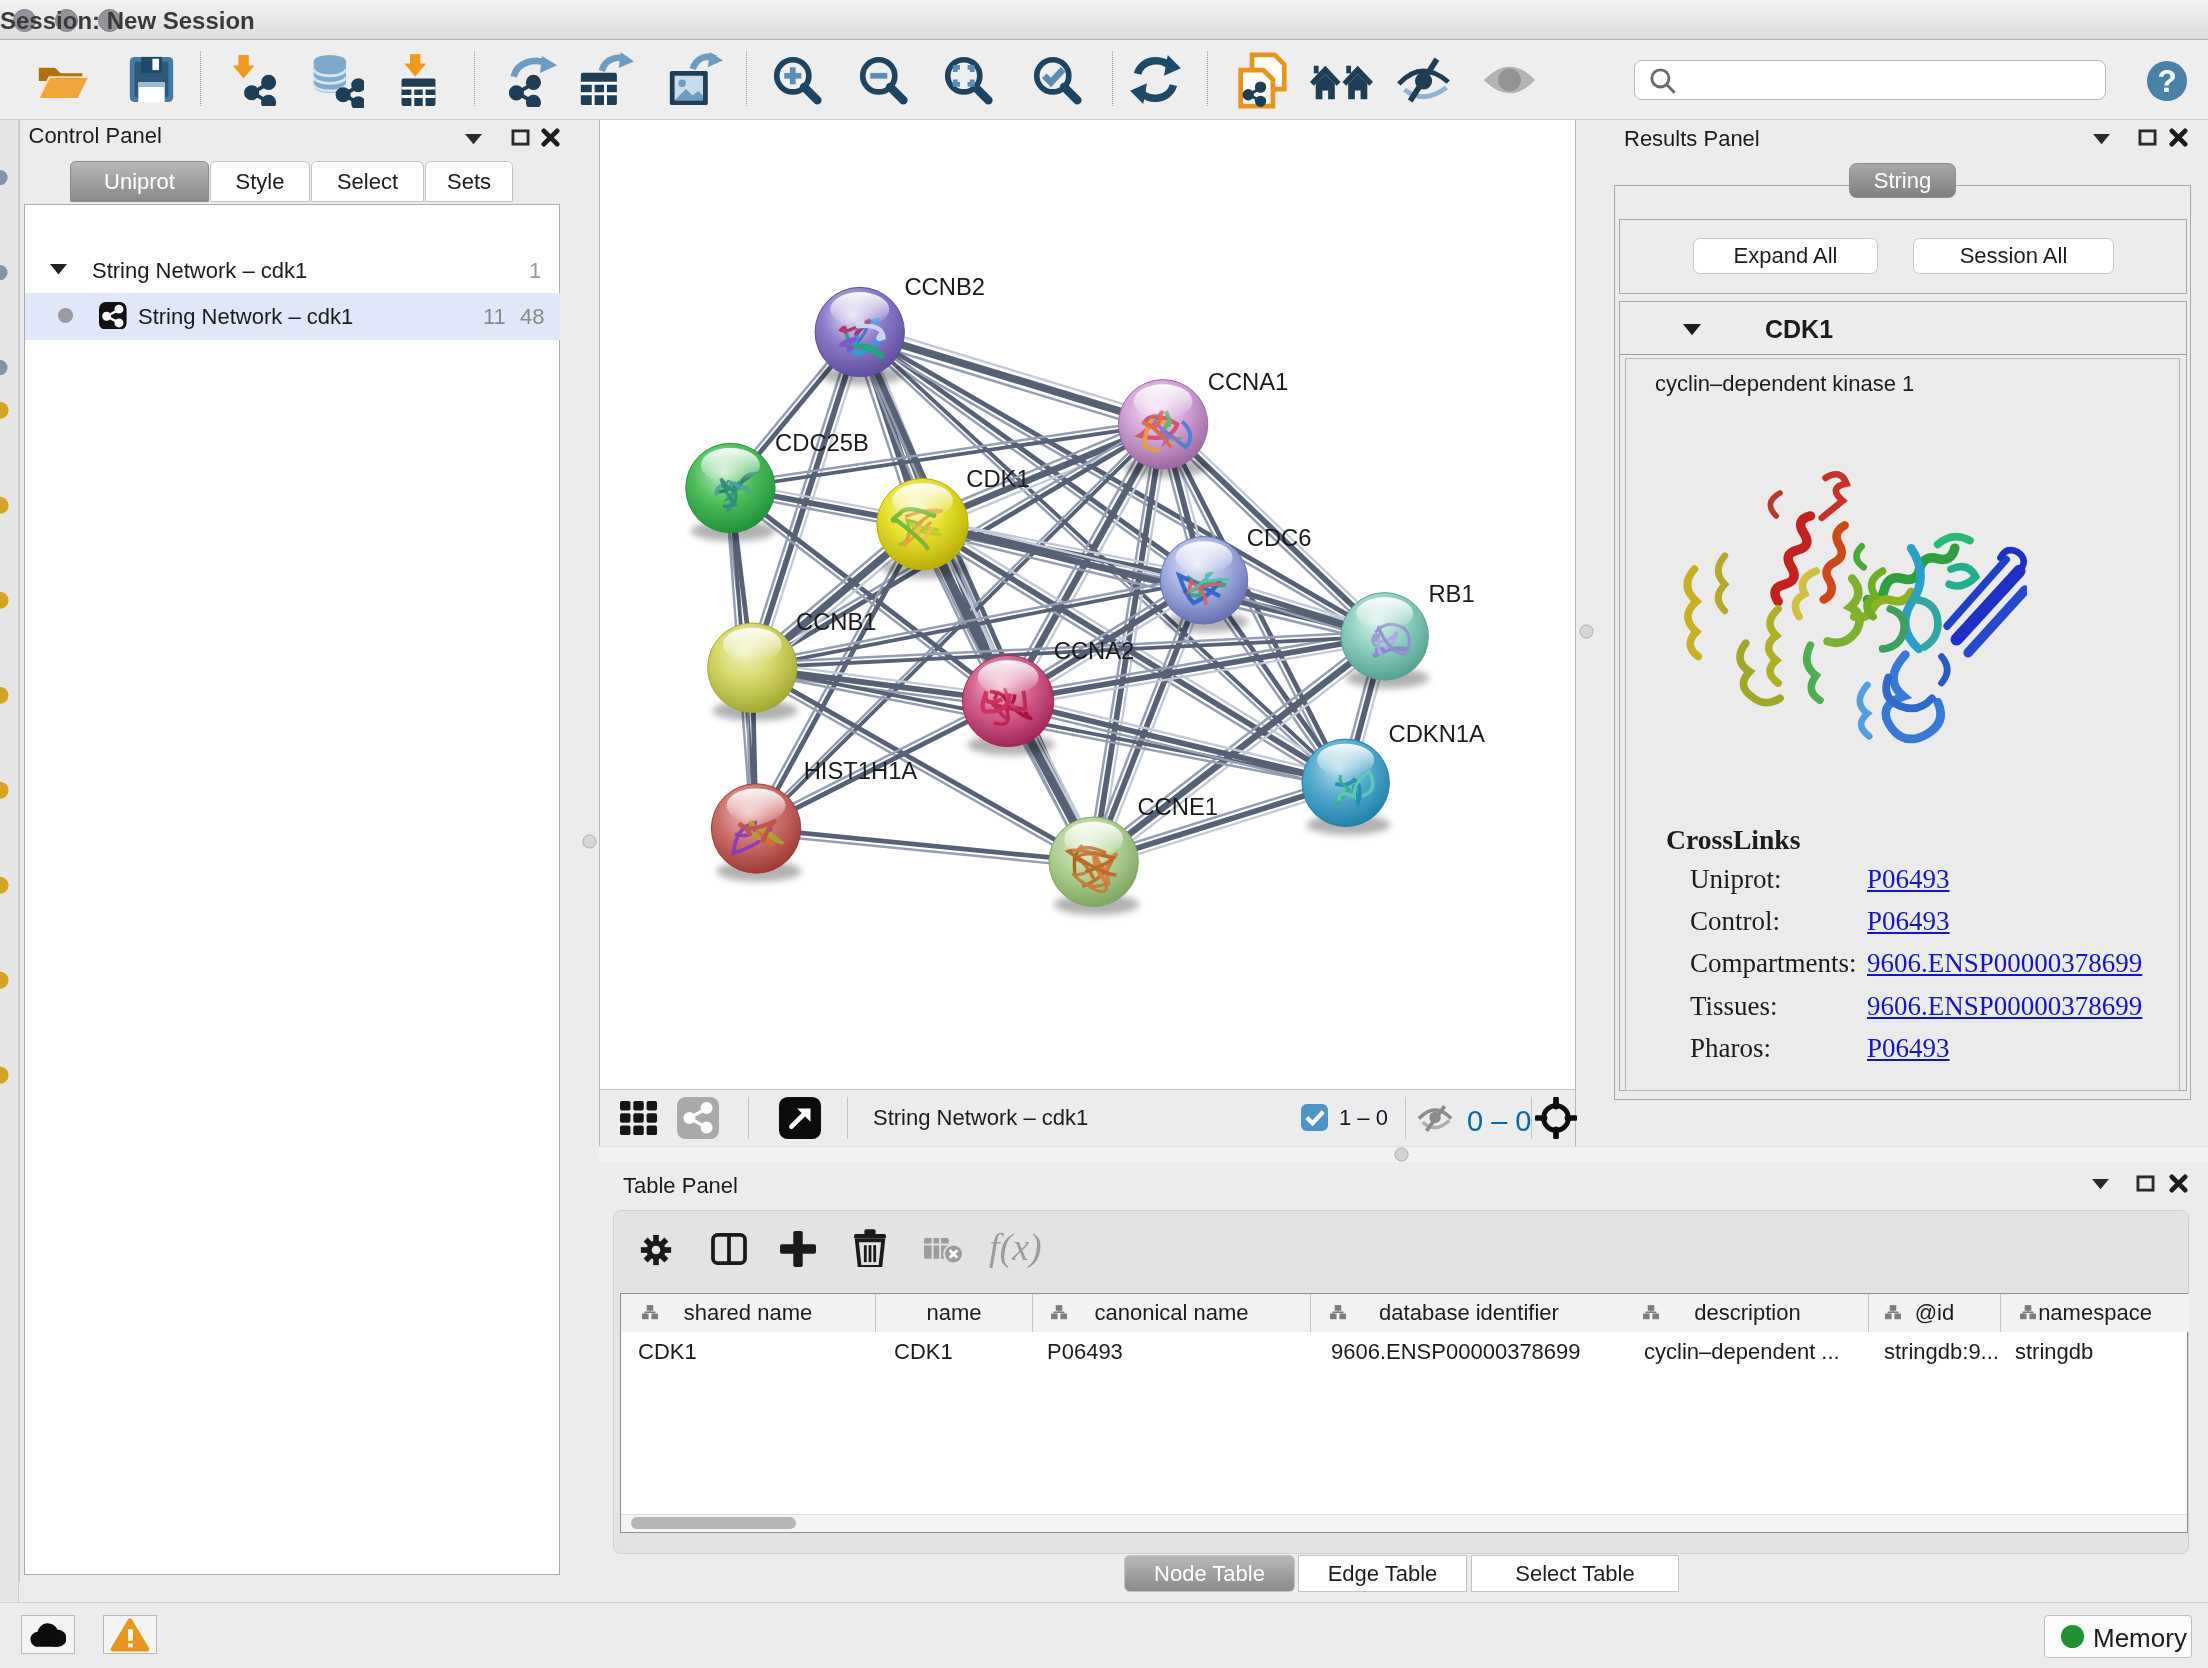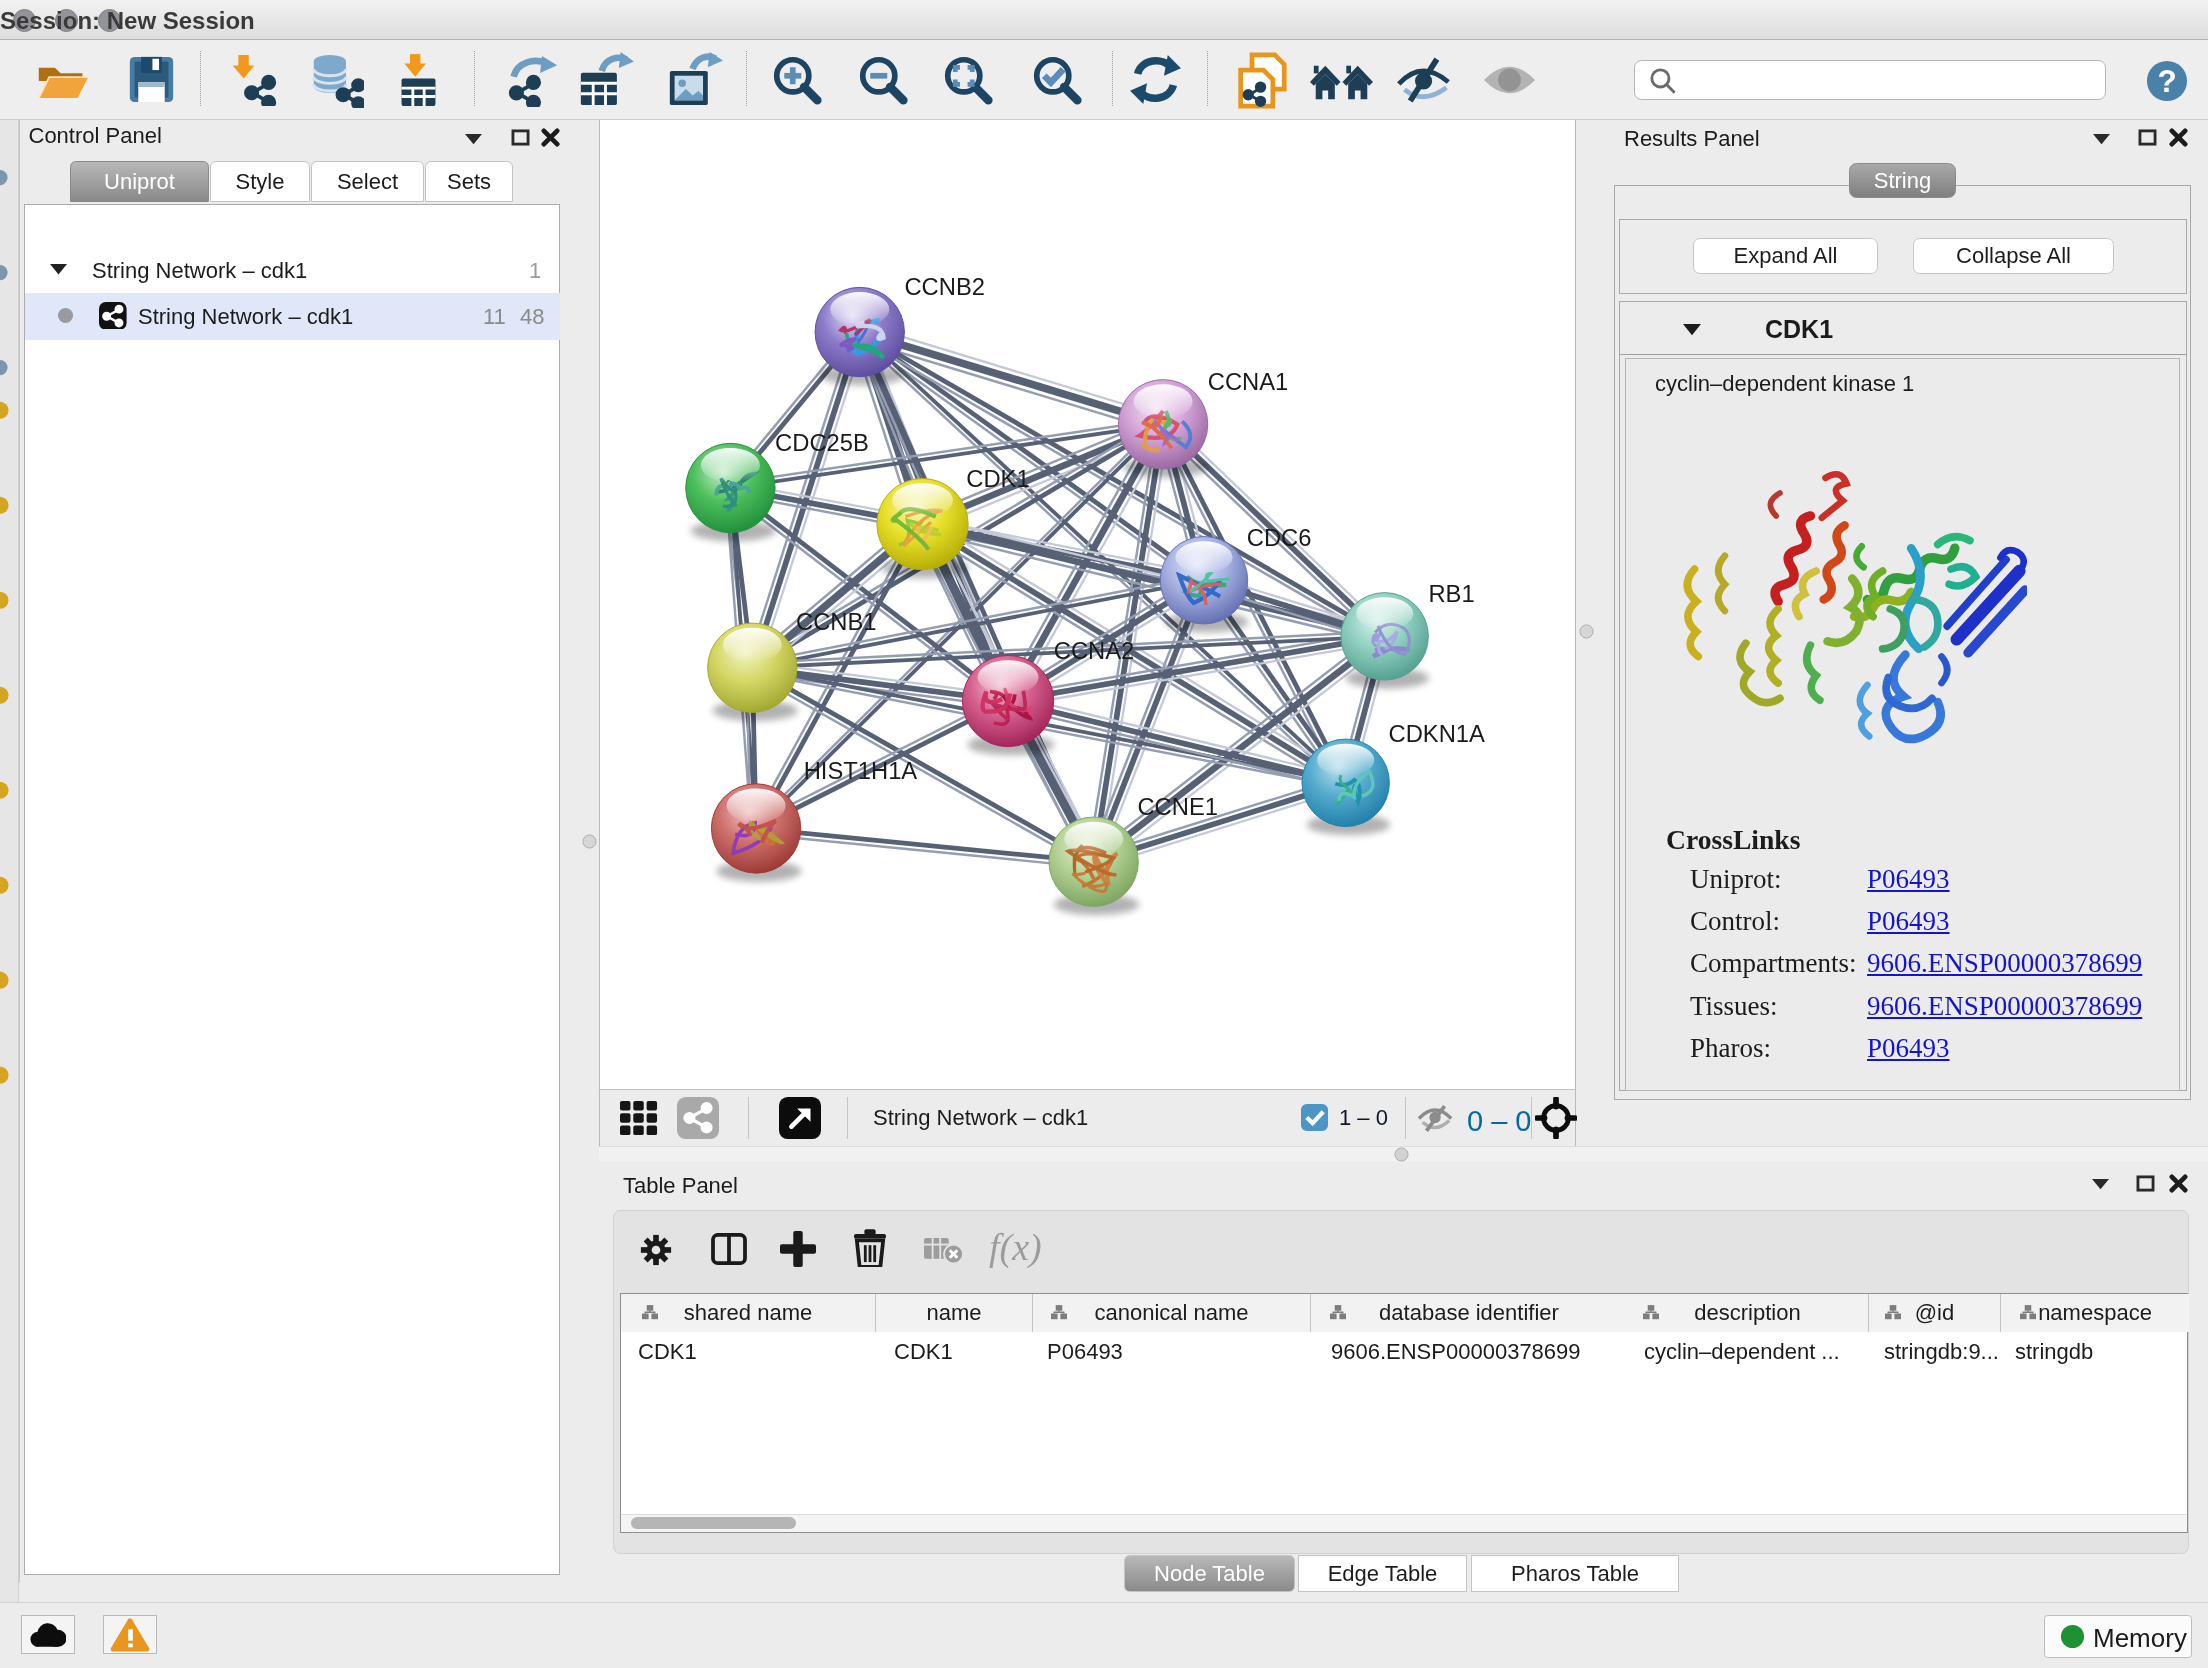--- a/index.html
+++ b/index.html
@@ -643,21 +643,21 @@
 <svg class="abs" style="left:2169px;top:128px" width="19" height="19" viewBox="0 0 20 20">
     <g stroke="#1c1c1c" stroke-width="5" stroke-linecap="round">
       <line x1="3" y1="3" x2="17" y2="17"></line>
       <line x1="17" y1="3" x2="3" y2="17"></line>
     </g>
   </svg>
 <div class="abs groupbox" style="left:1614px;top:185px;width:577px;height:915px"></div>
 <div class="abs" style="left:1849px;top:163px;width:107px;height:35px;background:linear-gradient(#a9a9a9,#7f7f7f);border:1px solid #8b8b8b;border-radius:7.6px;color:#fff;font-size:22px;text-align:center;line-height:33px">String</div>
 <div class="abs groupbox" style="left:1619px;top:219px;width:568px;height:75px"></div>
 <div class="abs btn" style="left:1693px;top:238px;width:185px;height:36px;line-height:34px">Expand All</div>
-<div class="abs btn" style="left:1913px;top:238px;width:201px;height:36px;line-height:34px">Collapse All</div>
+<div class="abs btn" style="left:1913px;top:238px;width:201px;height:36px;line-height:34px">Session All</div>
 <div class="abs groupbox" style="left:1619px;top:301px;width:568px;height:790px"></div>
 <div class="abs" style="left:1620px;top:302px;width:566px;height:53px;border-bottom:1px solid #9e9e9e"></div>
 <svg class="abs" style="left:1683px;top:322px" width="18" height="14.3" viewBox="0 0 19 15">
     <polygon points="0,2 19,2 9.5,14" fill="#1c1c1c"></polygon>
   </svg>
 <div class="abs" style="left:1765px;top:315px;font-size:25px;font-weight:bold">CDK1</div>
 <div class="abs" style="left:1625px;top:358px;width:555px;height:733px;background:#ebebeb;border:1px solid #b5b5b5"></div>
 <div class="abs" style="left:1655px;top:371px;font-size:22px">cyclin–dependent kinase 1</div>
 <svg class="abs" style="left:1666px;top:457px" width="361" height="304" viewBox="0 0 380 320">
 <g fill="none" stroke-linecap="round">
@@ -838,21 +838,21 @@
  <div class="td" style="left:426px">P06493</div>
  <div class="td" style="left:710px">9606.ENSP00000378699</div>
  <div class="td" style="left:1023px">cyclin–dependent ...</div>
  <div class="td" style="left:1263px">stringdb:9...</div>
  <div class="td" style="left:1394px">stringdb</div>
  <div class="abs" style="left:0;top:220px;width:1566px;height:18px;background:#f4f4f4;border-top:1px solid #dcdcdc"></div>
  <div class="abs" style="left:9.5px;top:223px;width:165px;height:12.4px;background:#b5b5b5;border-radius:6.7px"></div>
 </div>
 <div class="abs btab btabsel" style="left:1124px;width:171px">Node Table</div>
 <div class="abs btab" style="left:1298px;width:169px">Edge Table</div>
-<div class="abs btab" style="left:1471px;width:208px">Pharos Table</div>
+<div class="abs btab" style="left:1471px;width:208px">Select Table</div>
 
 <div class="abs" style="left:0;top:1602px;width:2208px;height:67px;background:#ececec;border-top:1px solid #d2d2d2"></div>
 <div class="abs statusbtn" style="left:21px"></div>
 <svg class="abs" style="left:30px;top:1623px" width="36" height="25" viewBox="0 0 38 26">
     <path d="M9 25 a8 8 0 0 1 -1 -16 a11 11 0 0 1 21 -2 a7 7 0 0 1 1 18 z" fill="#0d0d0d"></path>
     <circle cx="27" cy="18" r="7" fill="#0d0d0d"></circle>
   </svg>
 <div class="abs statusbtn" style="left:103px"></div>
 <svg class="abs" style="left:110px;top:1618px" width="40" height="34" viewBox="0 0 42 36">
  <path d="M21 3 L39 33 H3 Z" fill="#e8961e" stroke="#e8961e" stroke-width="5" stroke-linejoin="round"></path>

